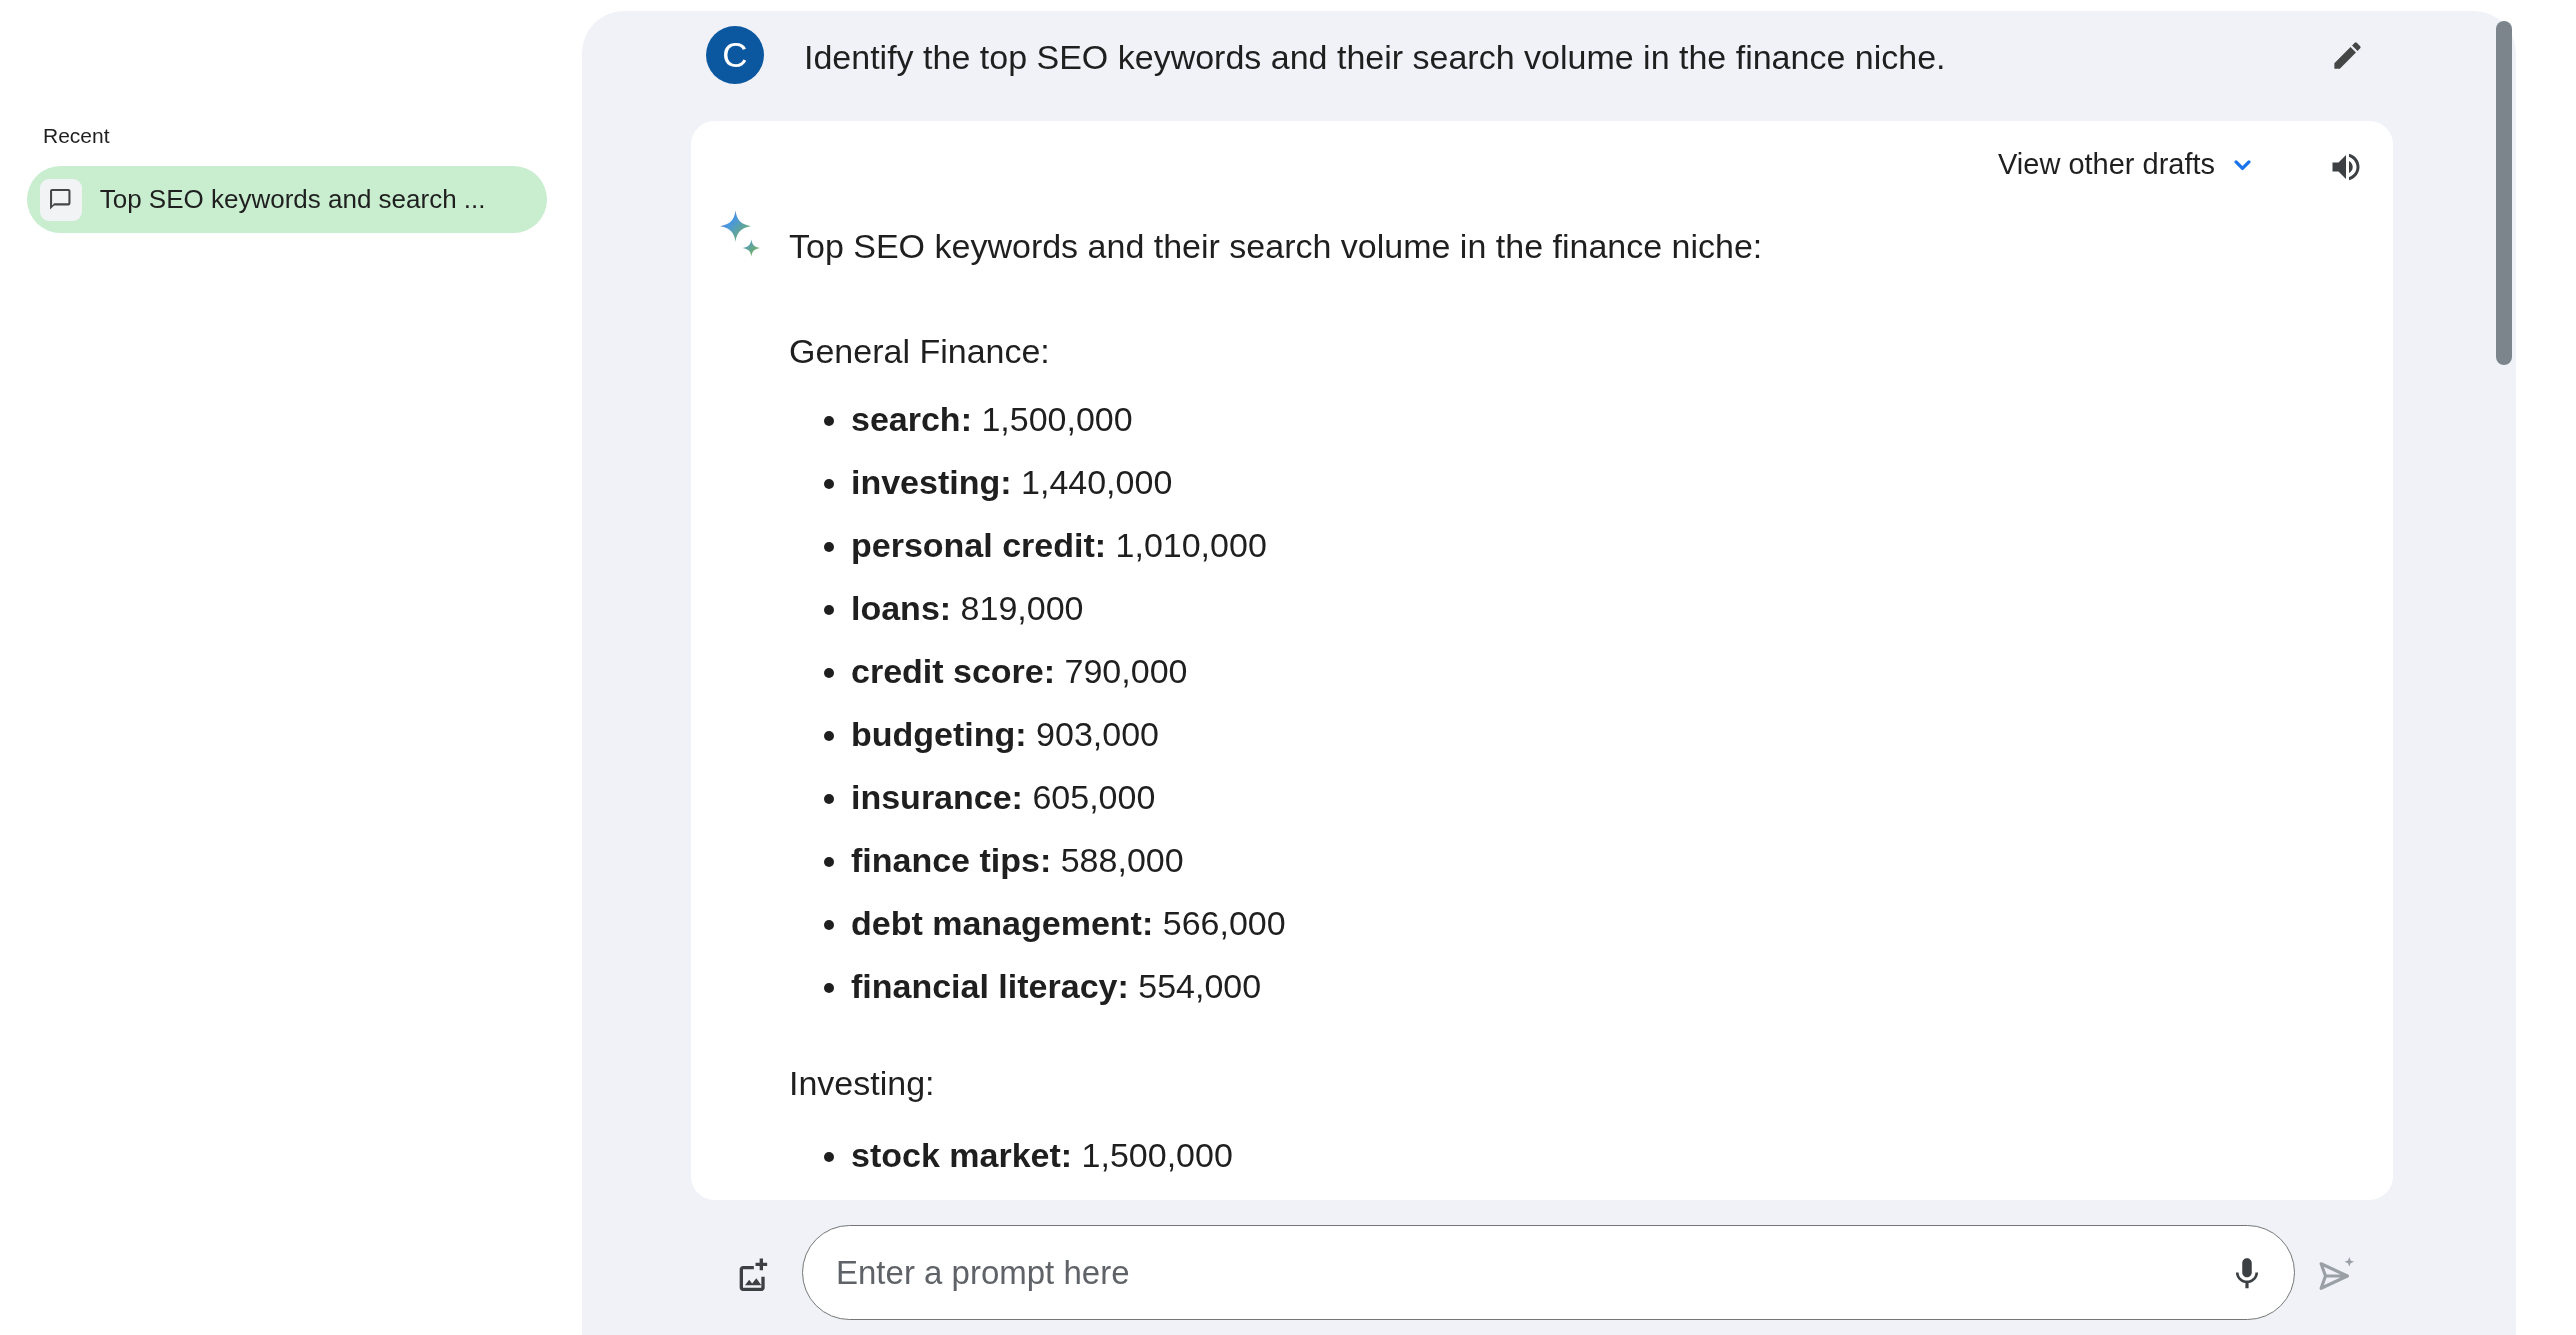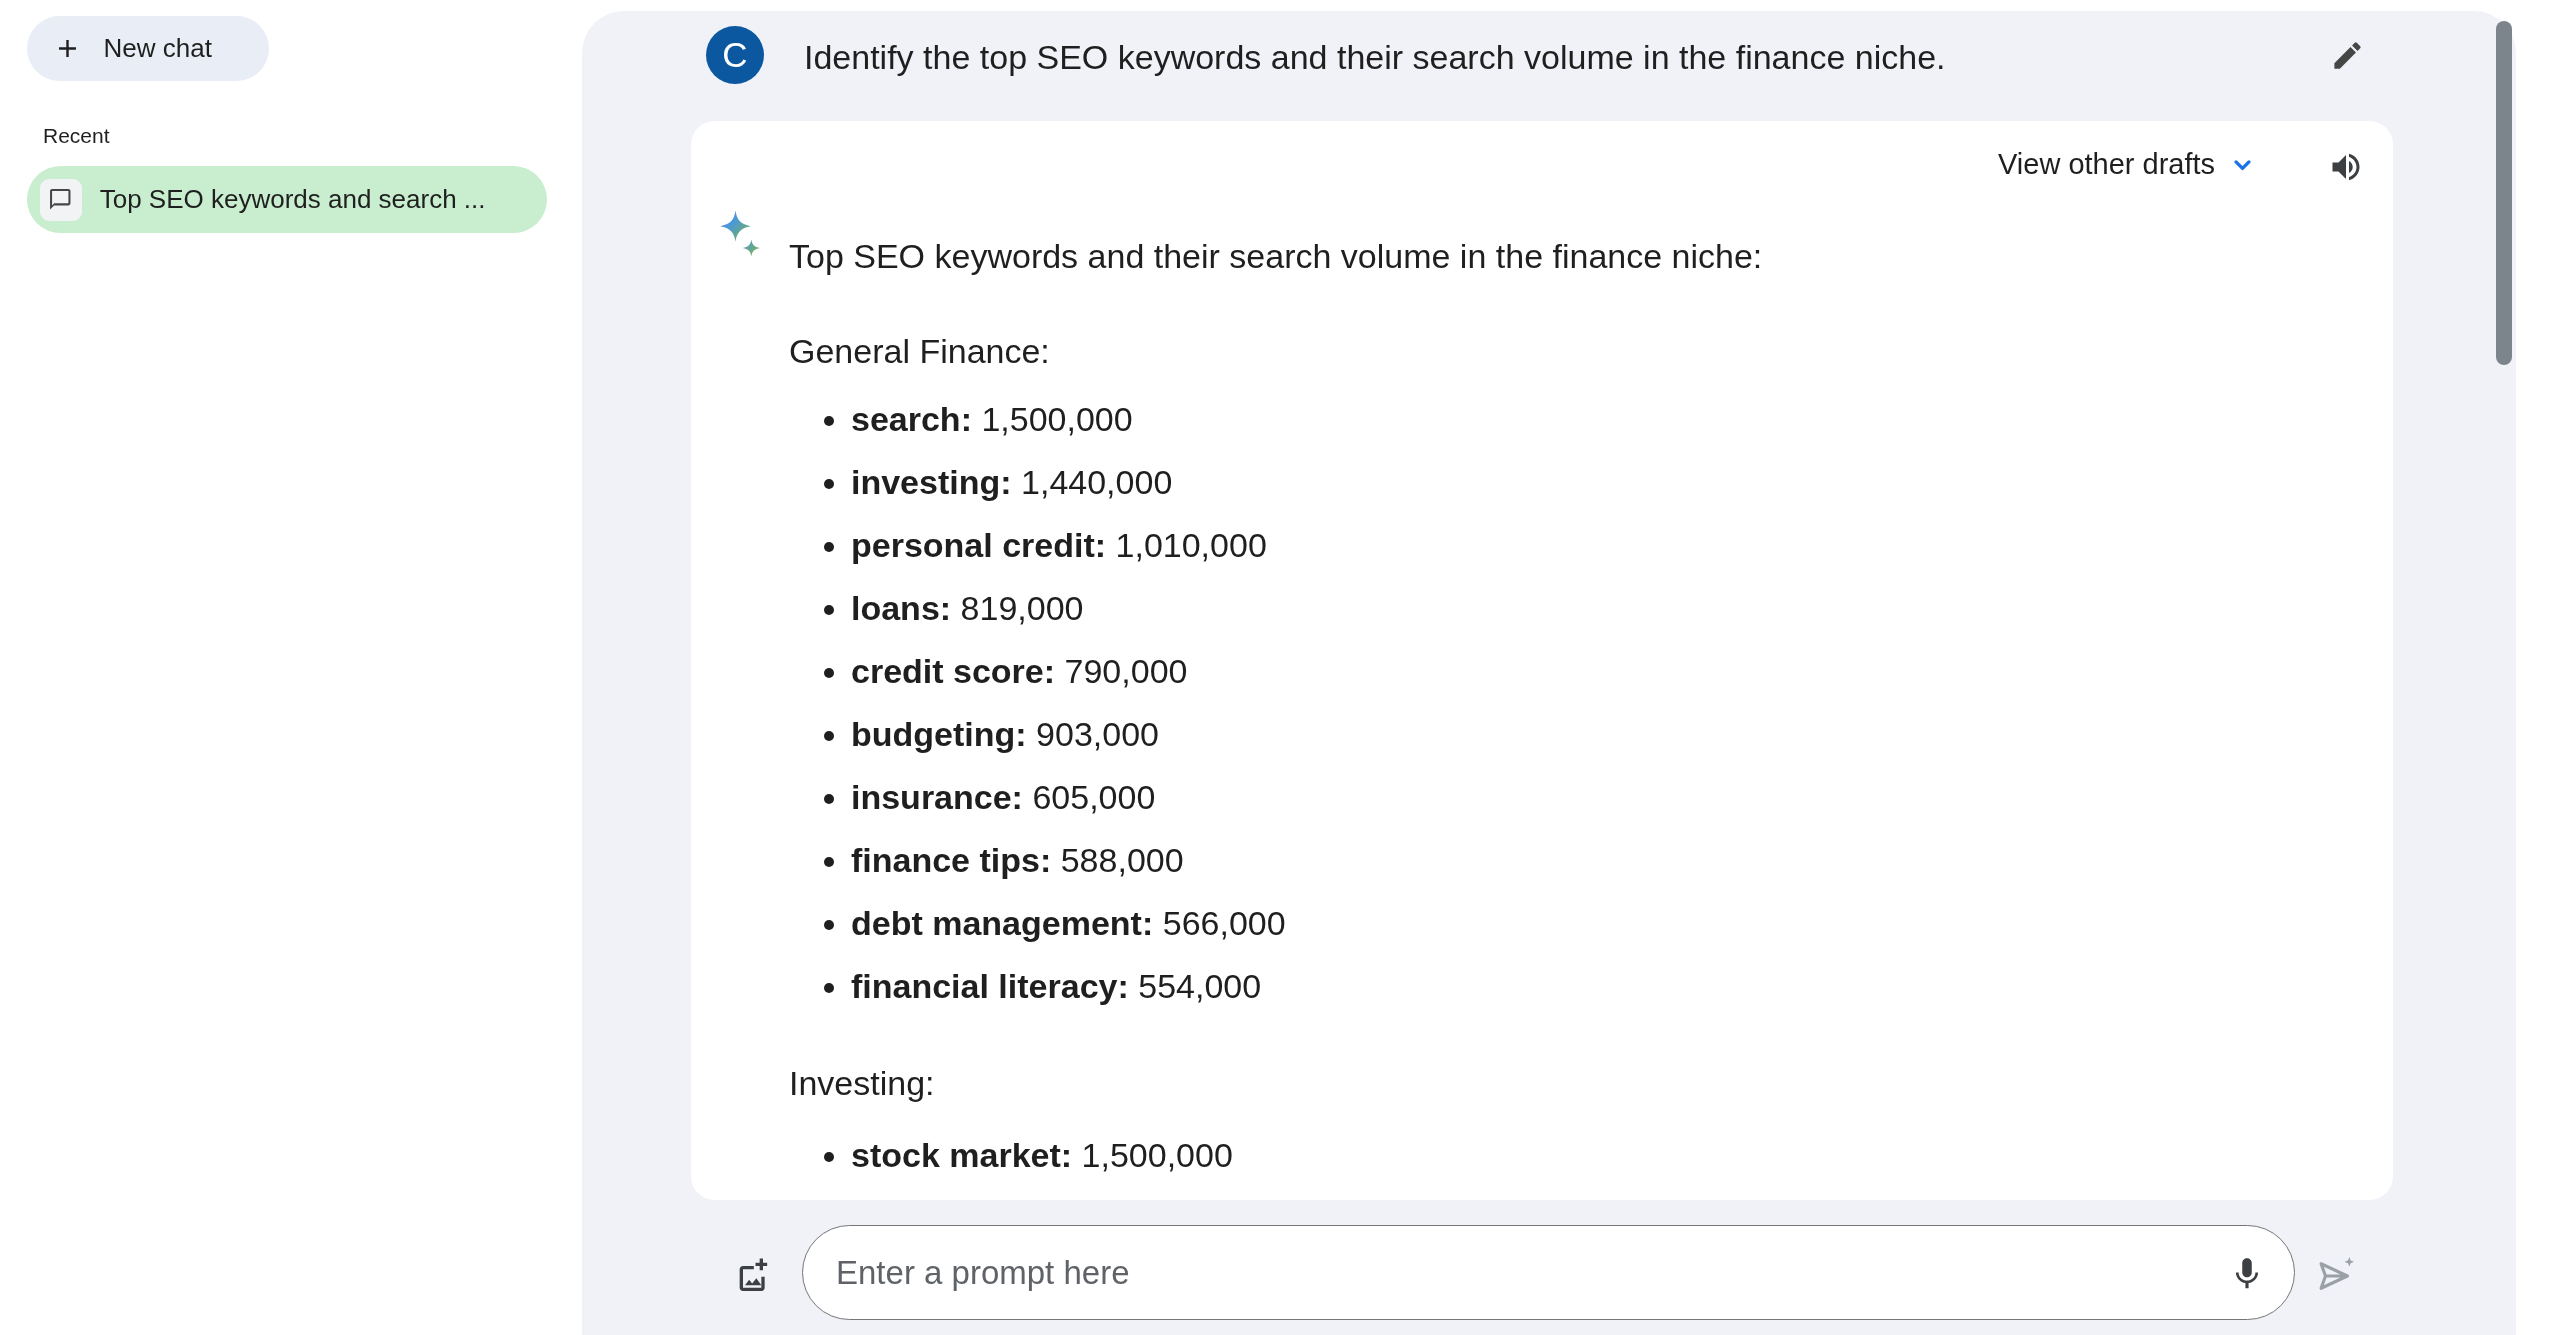--- a/index.html
+++ b/index.html
@@ -78,21 +78,21 @@
   .drafts-btn{
     left:1998px;top:144px;height:40px;border:none;background:transparent;cursor:pointer;
     display:flex;align-items:center;gap:12px;
     font-family:inherit;font-size:29px;color:var(--text-primary);
   }
   .tts-btn{
     left:2321px;top:142px;width:49px;height:49px;border:none;background:transparent;
     cursor:pointer;display:flex;align-items:center;justify-content:center;
   }
   .sparkle{left:711px;top:207px;width:56px;height:56px;display:block;}
-  .intro{left:789px;top:237px;font-size:34px;color:var(--text-primary);}
+  .intro{left:789px;top:227px;font-size:34px;color:var(--text-primary);}
   .sec-heading{font-size:34px;color:var(--text-primary);margin-top:12px;}
   .sec-heading.general{left:789px;top:320px;}
   .sec-heading.investing{left:789px;top:1052px;}
   .kw-list{left:804px;list-style:disc;padding-left:47px;}
   .kw-list.general{top:388px;}
   .kw-list.investing{top:1124px;}
   .kw-list li{font-size:34px;line-height:63px;color:var(--text-primary);}
   .kw-list .kw{font-weight:700;}
   .kw-list .vol{font-weight:400;}
 
@@ -124,28 +124,20 @@
   .scroll-thumb{
     left:2496px;top:21px;width:16.4px;height:344px;border-radius:8.2px;
     background:var(--scrollbar);cursor:pointer;
   }
 </style>
 </head>
 <body>
 
 <aside class="abs sidebar">
 
-  <button class="abs new-chat">
-    <span style="display:flex;">
-      <svg width="29" height="29" viewBox="0 0 24 24">
-          <path fill="var(--text-primary)" d="M11 5h2v6h6v2h-6v6h-2v-6H5v-2h6V5z"></path>
-        </svg>
-    </span>
-    <span>New chat</span>
-  </button>
 
   <div class="abs recent">Recent</div>
 
   <div class="abs chat-item">
     <span class="chat-chip">
       <svg width="24.5" height="24.5" viewBox="0 0 24 24">
           <path fill="var(--icon-medium)" d="M20 2H4c-1.1 0-2 .9-2 2v18l4-4h14c1.1 0 2-.9 2-2V4c0-1.1-.9-2-2-2zm0 14H6l-2 2V4h16v12z"></path>
         </svg>
     </span>
     <span class="chat-title">Top SEO keywords and search ...</span>

